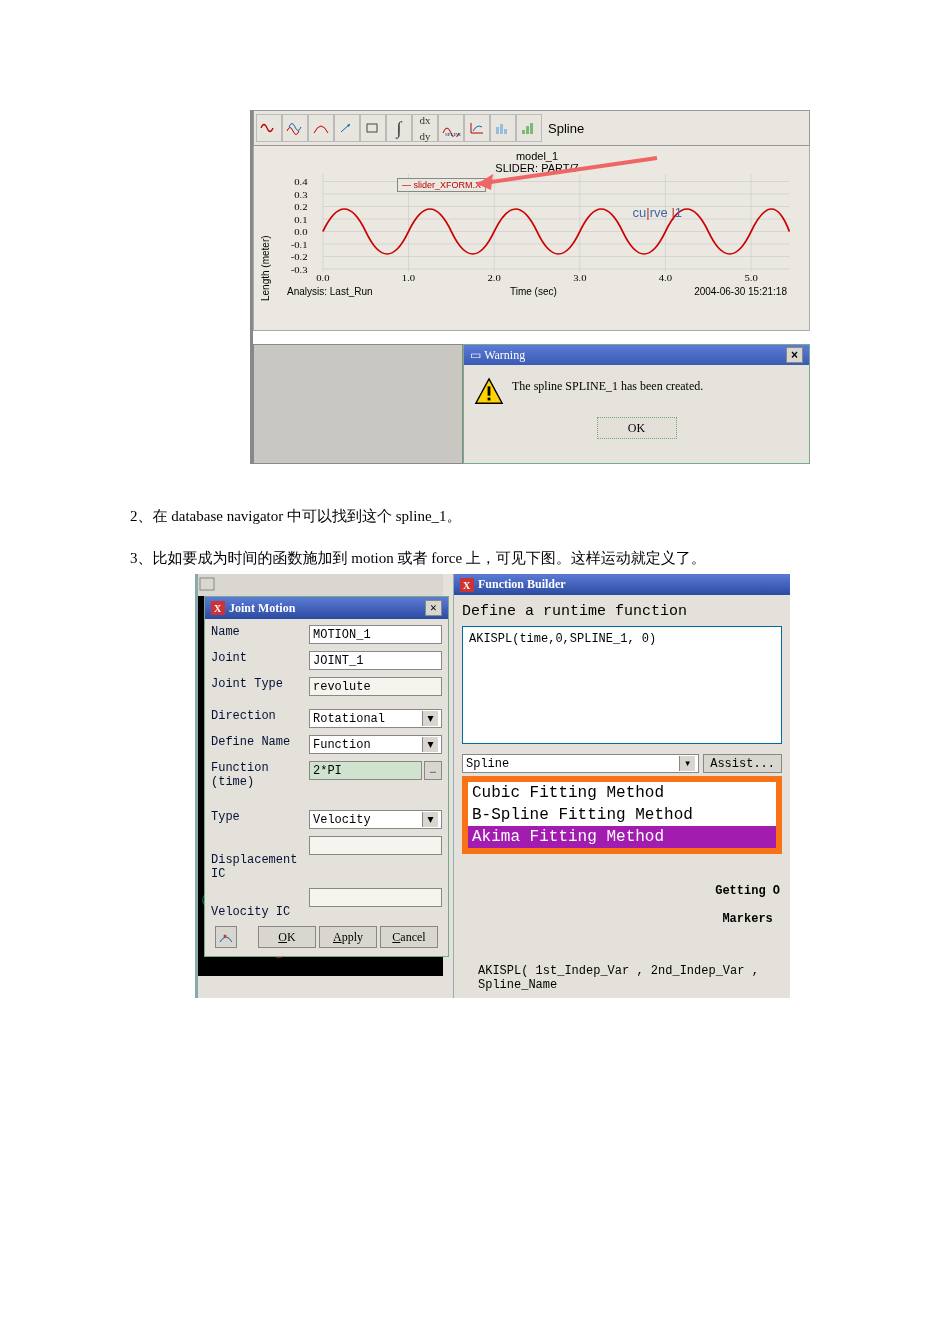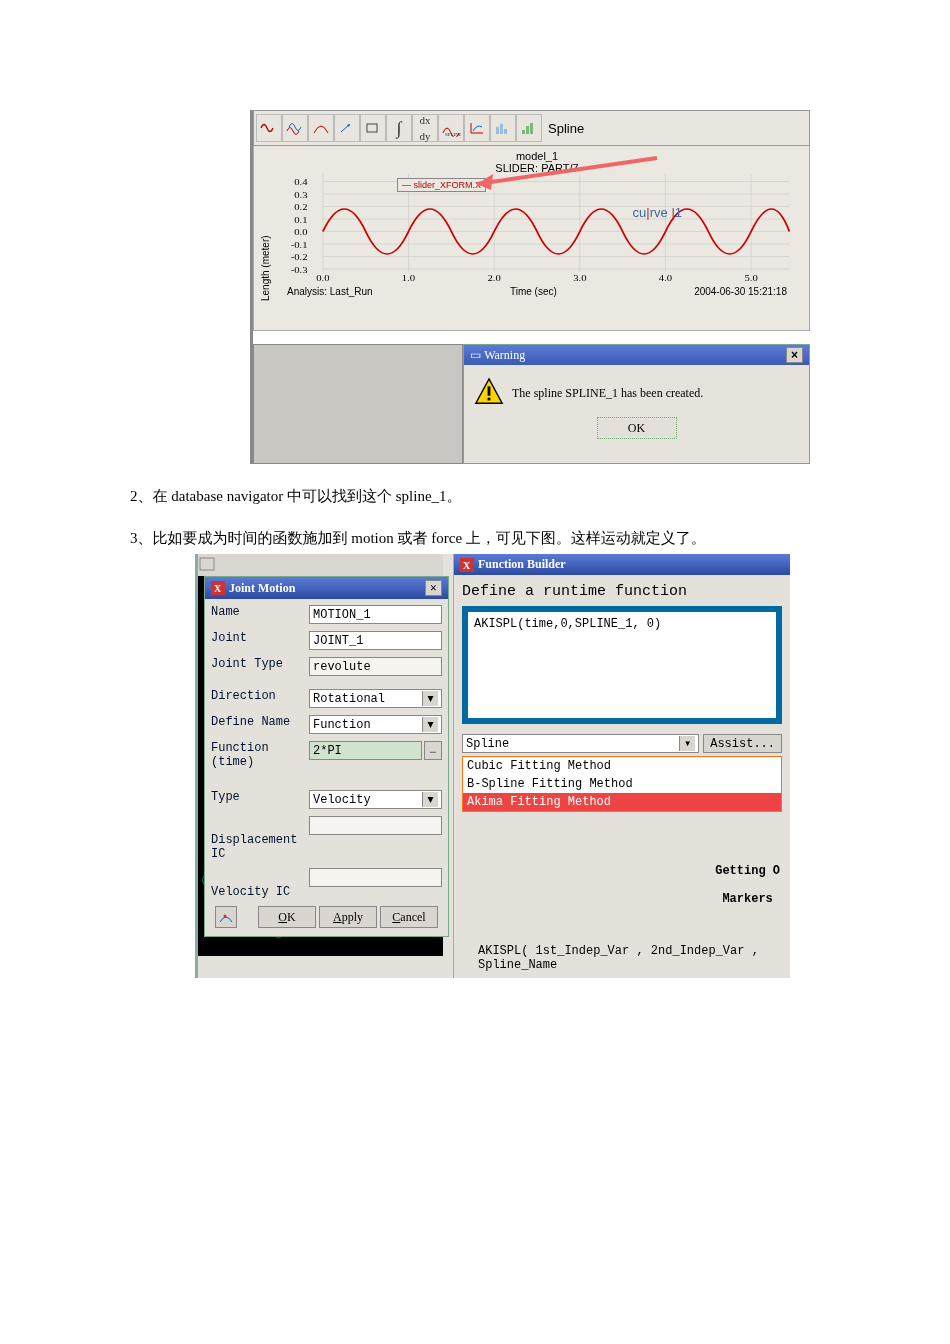--- a/index.html
+++ b/index.html
@@ -20,29 +20,29 @@
   .plot-svg { width: 100%; height: 110px; display: block; }
   .plot-bottom { display: flex; justify-content: space-between; font-size: 10px; font-family: Arial; padding: 2px 10px 4px 10px; }
   .curve-note { position: absolute; top: 55px; right: 115px; font-family: Arial; font-size: 13px; color: #46a; }
   .curve-note span.pipe { color: #a33; }
 
   .lower-row { display: flex; margin-top: 13px; }
   .lower-left { width: 210px; height: 120px; background: #c9c7c2; border: 1px solid #888; }
   .warning-box { flex: 1; border: 1px solid #7a8; background: #e5e3db; position: relative; }
   .warning-title { background: linear-gradient(#5b7bd6,#3a5bb4); color: #fff; font-size: 12px; font-family: Tahoma; padding: 2px 6px; display: flex; justify-content: space-between; align-items: center; }
   .warning-title .closex { background: #d9d6cf; color: #000; width: 17px; height: 16px; border: 1px solid #888; text-align: center; line-height: 14px; font-family: sans-serif; font-weight: bold; }
-  .warning-body { display: flex; align-items: center; padding: 12px 10px 4px 10px; font-family: Tahoma; font-size: 12px; }
+  .warning-body { display: flex; align-items: flex-start; padding: 12px 10px 4px 10px; font-family: Tahoma; font-size: 12px; }
   .warn-icon { width: 30px; height: 30px; margin-right: 8px; }
   .warning-msg { padding-top: 2px; }
   .warning-ok { display: flex; justify-content: center; padding: 6px 0 10px 0; }
   .ok-btn { min-width: 80px; height: 22px; border: 1px dotted #7a7; background: #e2e0d8; font-size: 12px; font-family: Tahoma; }
 
   
   .para { margin-top: 18px; line-height: 1.6; }
-  .para.first { margin-top: 20px; }
+  .para.first { margin-top: 40px; }
 
   
   .fig2 { width: 595px; margin-left: 65px; margin-top: 4px; border-left: 3px solid #8aa; position: relative; display: flex; background: #e3e1da; }
   .dlg { background: #e3e1da; border: 0; font-family: "Courier New", monospace; font-size: 12px; }
   .dlg-title { background: linear-gradient(#5b7bd6,#2b4ba2); color: #fff; font-family: Tahoma; font-size: 12px; font-weight: bold; padding: 3px 6px; display: flex; align-items: center; justify-content: space-between; }
   .dlg-title .icon { width: 14px; height: 14px; margin-right: 4px; }
   .dlg-title .closex { background: #d9d6cf; color: #000; width: 17px; height: 16px; border: 1px solid #888; text-align: center; line-height: 14px; font-weight: bold; }
   
   .joint-dlg { position: absolute; top: 22px; left: 6px; width: 245px; border: 1px solid #7a8; z-index: 2; }
   .joint-body { padding: 6px 6px 2px 6px; }
@@ -54,28 +54,28 @@
   .frow .dots { width: 18px; height: 19px; border: 1px solid #888; background: #d9d6cf; margin-left: 2px; text-align: center; line-height: 17px; font-size: 10px; }
   .btn-row { display: flex; justify-content: flex-end; gap: 3px; padding: 0 4px 6px 4px; }
   .btn-row .dlg-btn { width: 58px; height: 22px; border: 1px solid #888; background: #d9d6cf; font-size: 12px; font-family: Tahoma; }
   .ico-small { width: 22px; height: 22px; border: 1px solid #888; background: #d9d6cf; margin-right: auto; display: flex; align-items: center; justify-content: center; font-size: 11px; }
   .disabled-label { color: #9aa; margin-top: 17px; }
 
   
   .fb-dlg { position: absolute; top: 0; left: 255px; right: 0; height: 100%; border-left: 1px solid #9ab; }
   .fb-body { padding: 6px 8px; }
   .fb-sub { font-family: "Courier New"; font-size: 15px; margin: 2px 0 6px 0; }
-  .fb-code { border: 6px solid #0369a1; background: #fff; height: 118px; padding: 5px 6px; font-family: "Courier New"; font-size: 12px; }
+  .fb-code { border: 1px solid #0369a1; background: #fff; height: 118px; padding: 5px 6px; font-family: "Courier New"; font-size: 12px; }
   .fb-row { display: flex; align-items: center; margin-top: 10px; gap: 4px; }
   .fb-row .field { flex: 1; height: 19px; border: 1px solid #888; background: #fff; padding: 1px 3px; display: flex; align-items: center; }
   .fb-row .dd { width: 16px; text-align: center; border-left: 1px solid #888; background: #d9d6cf; }
   .assist-btn { height: 19px; border: 1px solid #888; background: #d9d6cf; padding: 0 6px; font-family: "Courier New"; font-size: 12px; }
-  .fb-list { margin-top: 3px; border: 1px solid #f97316; background: #fff; font-family: "Courier New"; font-size: 12px; }
+  .fb-list { margin-top: 3px; border: 6px solid #f97316; background: #fff; font-family: "Courier New"; font-size: 16px; }
   .fb-list .opt { padding: 2px 4px; }
-  .fb-list .opt.sel { background: #ef4444; color: #fff; }
+  .fb-list .opt.sel { background: #a21caf; color: #fff; }
   .side-labels { position: absolute; right: 10px; top: 310px; font-family: "Courier New"; font-size: 12px; text-align: center; font-weight: bold; }
   .side-labels div { margin-bottom: 14px; }
   .fb-sig { position: absolute; bottom: 6px; left: 280px; font-family: "Courier New"; font-size: 12px; }
   .wire-area { width: 245px; height: 380px; background: #000; }
   .fig2 { height: 424px; }
 
 </style>
 </head>
 <body>
 

